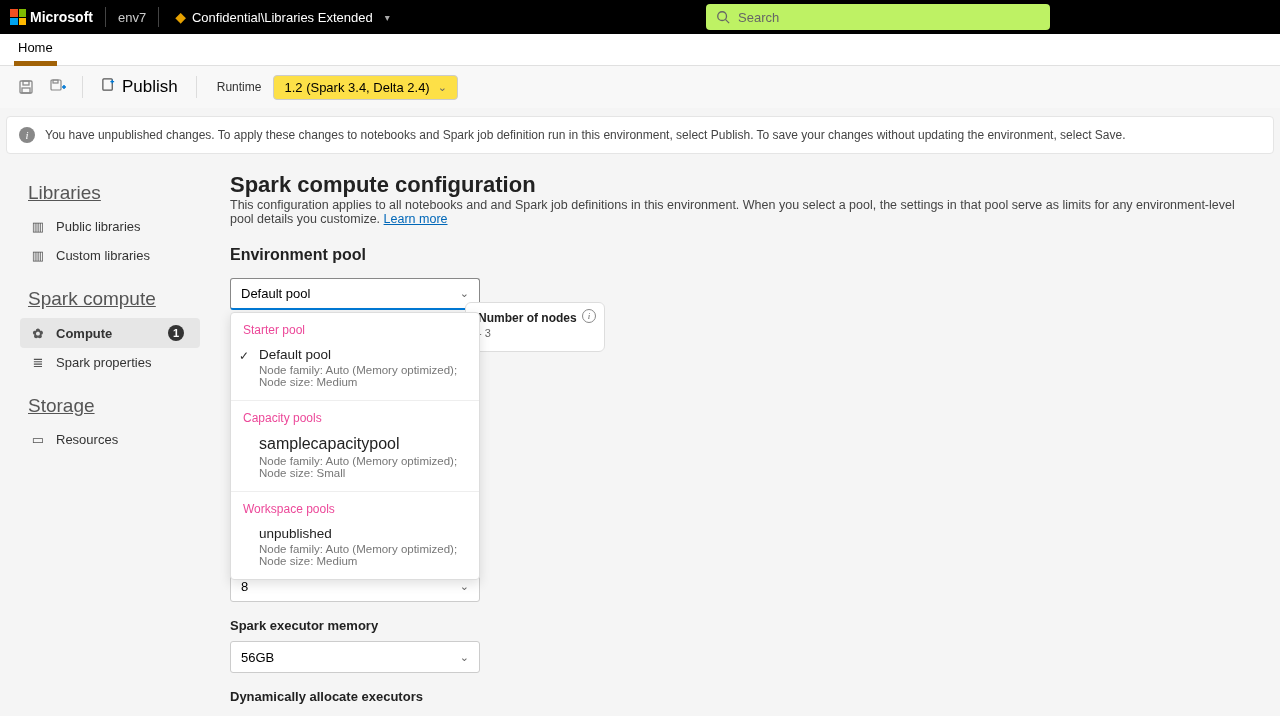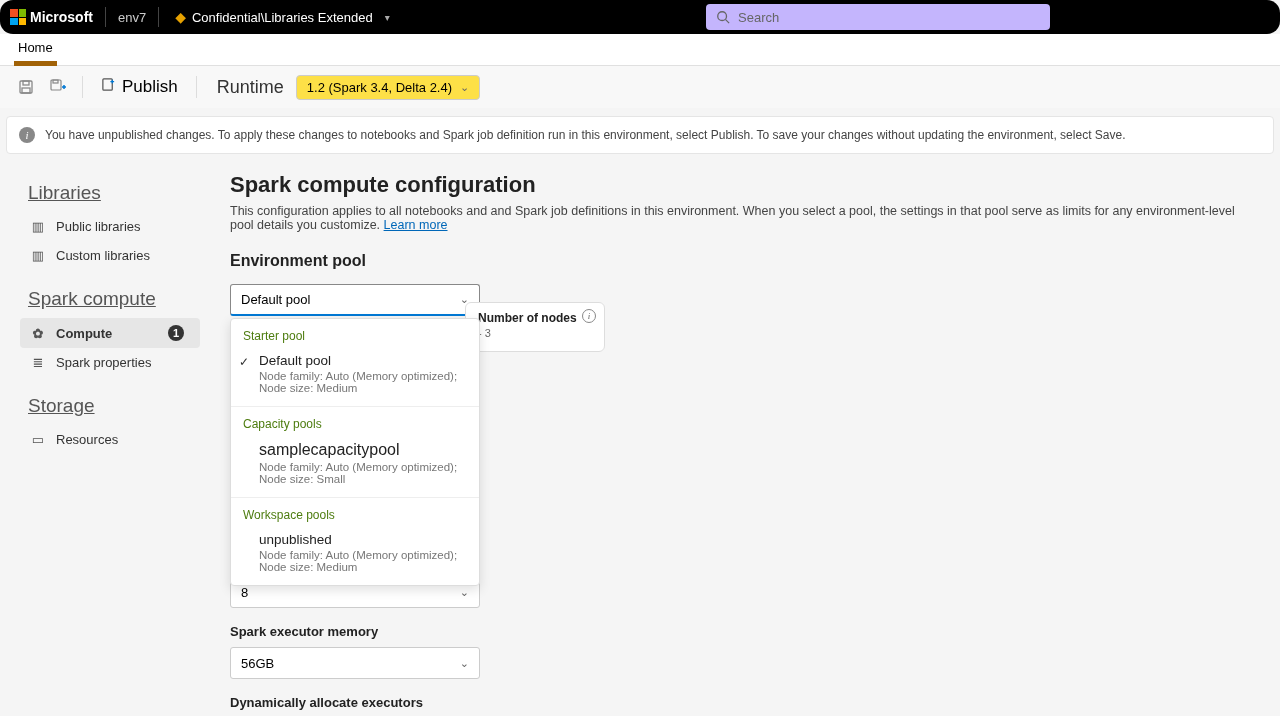--- a/index.html
+++ b/index.html
@@ -1,65 +1,65 @@
 <!DOCTYPE html>
 <html><head>
 <meta charset="utf-8">
 <style>
 * { margin: 0; padding: 0; box-sizing: border-box; font-family: "Segoe UI", sans-serif; }
 body { background: #f5f5f5; overflow: hidden; width: 1280px; height: 716px; }
 
-.topbar { background: #000; height: 34px; display: flex; align-items: center; padding: 0 10px; color: #fff; border-radius: 13px; }
+.topbar { background: #000; height: 34px; display: flex; align-items: center; padding: 0 10px; color: #fff; }
 .ms-logo { display: flex; align-items: center; gap: 4px; font-size: 14px; font-weight: 600; }
 .logo-grid { width: 16px; height: 16px; display: grid; grid-template-columns: 1fr 1fr; grid-template-rows: 1fr 1fr; gap: 1px; }
 .logo-grid span:nth-child(1){background:#f25022;} .logo-grid span:nth-child(2){background:#7fba00;} .logo-grid span:nth-child(3){background:#00a4ef;} .logo-grid span:nth-child(4){background:#ffb900;}
 .divider { width: 1px; height: 20px; background: #444; margin: 0 12px; }
 .env-label { font-size: 13px; color: #ccc; }
 .sensitivity { display: flex; align-items: center; gap: 6px; font-size: 13px; margin-left: 4px; }
 .shield-icon { color: #e6a100; font-size: 14px; }
 .chev { font-size: 10px; color: #aaa; margin-left: 6px; }
 .search-wrap { margin-left: auto; margin-right: 220px; }
-.search-box { width: 344px; height: 26px; background: #c4b5fd; border-radius: 4px; display: flex; align-items: center; padding: 0 10px; color: #666; font-size: 13px; gap: 8px; }
+.search-box { width: 344px; height: 26px; background: #bef264; border-radius: 4px; display: flex; align-items: center; padding: 0 10px; color: #666; font-size: 13px; gap: 8px; }
 
 .tabbar { background: #fff; border-bottom: 1px solid #e0e0e0; height: 32px; display: flex; align-items: center; padding: 0 14px; }
 .tabbar .tab { font-size: 13px; height: 32px; display: flex; align-items: center; border-bottom: 5px solid #a16207; padding: 0 4px; }
 
 .toolbar { background: #f8f8f8; height: 42px; display: flex; align-items: center; padding: 0 12px; gap: 4px; }
 .tool-btn { width: 28px; height: 28px; display: flex; align-items: center; justify-content: center; border: 1px solid transparent; border-radius: 2px; cursor: pointer; color: #555; }
 .tool-btn.save-new { color: #555; }
 .tool-sep { width: 1px; height: 22px; background: #ddd; margin: 0 6px; }
 .publish-btn { display: flex; align-items: flex-start; gap: 6px; font-size: 17px; padding: 4px 8px; cursor: pointer; }
-.runtime-label { font-size: 18px; margin-left: 10px; color: #333; }
+.runtime-label { font-size: 12px; margin-left: 10px; color: #333; }
 .runtime-select { display: flex; align-items: center; gap: 8px; border: 1px solid #ccc; border-radius: 4px; padding: 4px 10px; font-size: 13px; margin-left: 8px; background: #fde047; }
 
 .infobar { background: #fff; border: 1px solid #e5e5e5; margin: 8px 6px 0 6px; border-radius: 4px; padding: 10px 12px; display: flex; align-items: center; gap: 10px; font-size: 12px; color: #444; }
 .info-icon { width: 16px; height: 16px; border-radius: 50%; background: #888; color: #fff; display: flex; align-items: center; justify-content: center; font-size: 11px; font-style: italic; font-family: serif; }
 
 .body-area { display: flex; height: calc(716px - 34px - 32px - 42px - 46px); margin-top: 8px; }
 .sidebar { width: 200px; padding: 10px 0 0 20px; font-size: 13px; }
 .side-group-title { color: #555; margin: 10px 8px 8px 8px; font-size: 19px; text-decoration: underline; }
 .side-item { display: flex; align-items: center; gap: 10px; padding: 7px 10px; border-radius: 4px; cursor: pointer; color: #333; }
 .side-item .s-icon { width: 16px; text-align: center; color: #555; font-size: 13px; }
 .side-item.active { background: #e6e6e6; font-weight: 600; }
 .side-badge { margin-left: auto; background: #333; color: #fff; border-radius: 50%; width: 16px; height: 16px; font-size: 11px; display: flex; align-items: center; justify-content: center; margin-right: 6px; }
 
 .content { flex: 1; padding: 10px 30px 20px 30px; overflow-y: auto; background: #f5f5f5; }
-.page-title { font-size: 22px; font-weight: 600; margin-bottom: 6px; color: #222; }
+.page-title { font-size: 22px; font-weight: 600; color: #222; }
 .page-desc { font-size: 12.5px; color: #444; margin-bottom: 20px; }
 .page-desc a { color: #0067b8; text-decoration: underline; }
 .section-title { font-size: 16px; font-weight: 600; margin-bottom: 14px; color: #222; }
 
 .select-box { position: relative; width: 250px; }
 .select-input { width: 100%; height: 32px; border: 1px solid #888; border-bottom: 2px solid #0078d4; border-radius: 3px; padding: 0 10px; font-size: 13px; background: #fff; display: flex; align-items: center; justify-content: space-between; }
 .select-chev { color: #666; font-size: 11px; }
 
 .dropdown { position: absolute; top: 34px; left: 0; width: 250px; background: #fff; border: 1px solid #ddd; border-radius: 4px; box-shadow: 0 4px 12px rgba(0,0,0,0.12); z-index: 10; }
 .dd-group { padding: 6px 0; border-bottom: 1px solid #eee; }
 .dd-group:last-child { border-bottom: none; }
-.dd-group-title { font-size: 12px; color: #4d7c0f; padding: 4px 12px; }
+.dd-group-title { font-size: 12px; color: #ec4899; padding: 4px 12px; }
 .dd-item { padding: 6px 12px 6px 28px; position: relative; cursor: pointer; }
 .dd-item .check { position: absolute; left: 8px; top: 8px; font-size: 12px; color: #333; }
 .dd-item-name { font-size: 13.5px; color: #222; }
 .dd-item-name.big { font-size: 16px; }
 .dd-item-sub { font-size: 11.5px; color: #777; margin-top: 2px; }
 
 .bg-card { position: absolute; left: 465px; top: 302px; width: 140px; height: 50px; border: 1px solid #ddd; border-radius: 6px; background: #fff; padding: 8px 12px; z-index: 1; }
 .bg-card .info-i { position: absolute; right: 8px; top: 6px; width: 14px; height: 14px; border: 1px solid #888; border-radius: 50%; font-size: 9px; display: flex; align-items: center; justify-content: center; color: #666; font-style: italic; font-family: serif; }
 .bg-card-title { font-size: 12px; font-weight: 600; color: #222; }
 .bg-card-val { font-size: 11px; color: #666; margin-top: 2px; }

